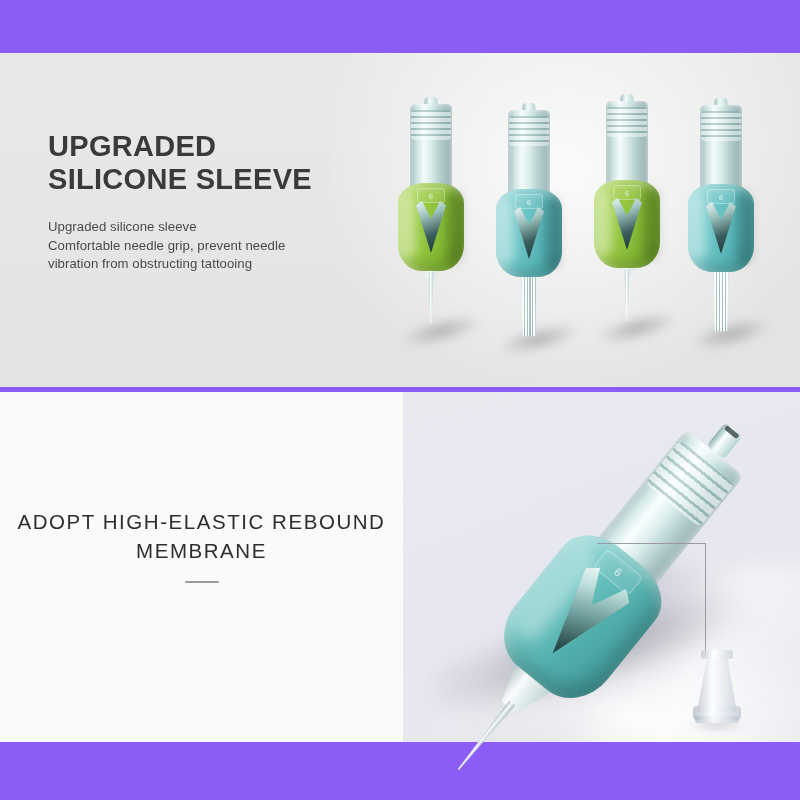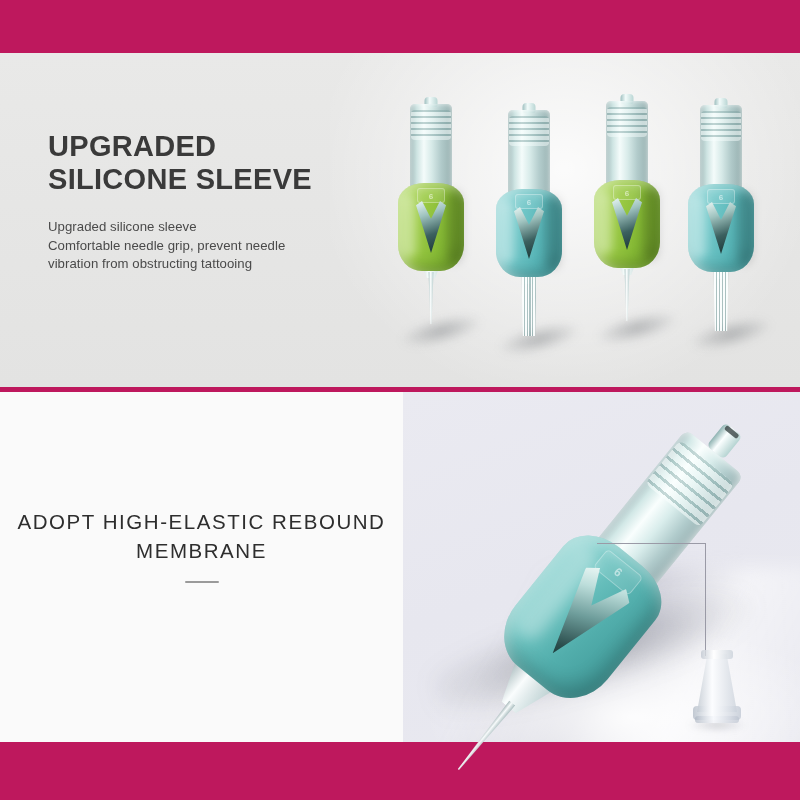--- a/index.html
+++ b/index.html
@@ -2,21 +2,21 @@
 <html><head>
 <meta charset="utf-8">
 <title>Tattoo Cartridge Product Feature Page</title>
 <style>
   html,body{margin:0;padding:0;background:#ffffff;}
   body{
     width:800px;height:800px;overflow:hidden;position:relative;
     font-family:"Liberation Sans","DejaVu Sans",sans-serif;
     -webkit-font-smoothing:antialiased;
   }
-  .stage{position:absolute;inset:0;background:#be185d;padding-left:28px;}
+  .stage{position:absolute;inset:0;background:#8b5cf6;padding-left:28px;}
 
   
   .panel-top{
     position:absolute;left:0;top:53px;width:800px;height:334px;
     background:linear-gradient(180deg,#e9e9e8 0%,#e6e6e5 45%,#e3e3e2 100%);
     overflow:hidden;
   }
   .panel-top .glow{
     position:absolute;left:330px;top:-60px;width:520px;height:440px;
     background:radial-gradient(ellipse at 45% 40%,rgba(255,255,255,.85) 0%,rgba(255,255,255,0) 62%);

